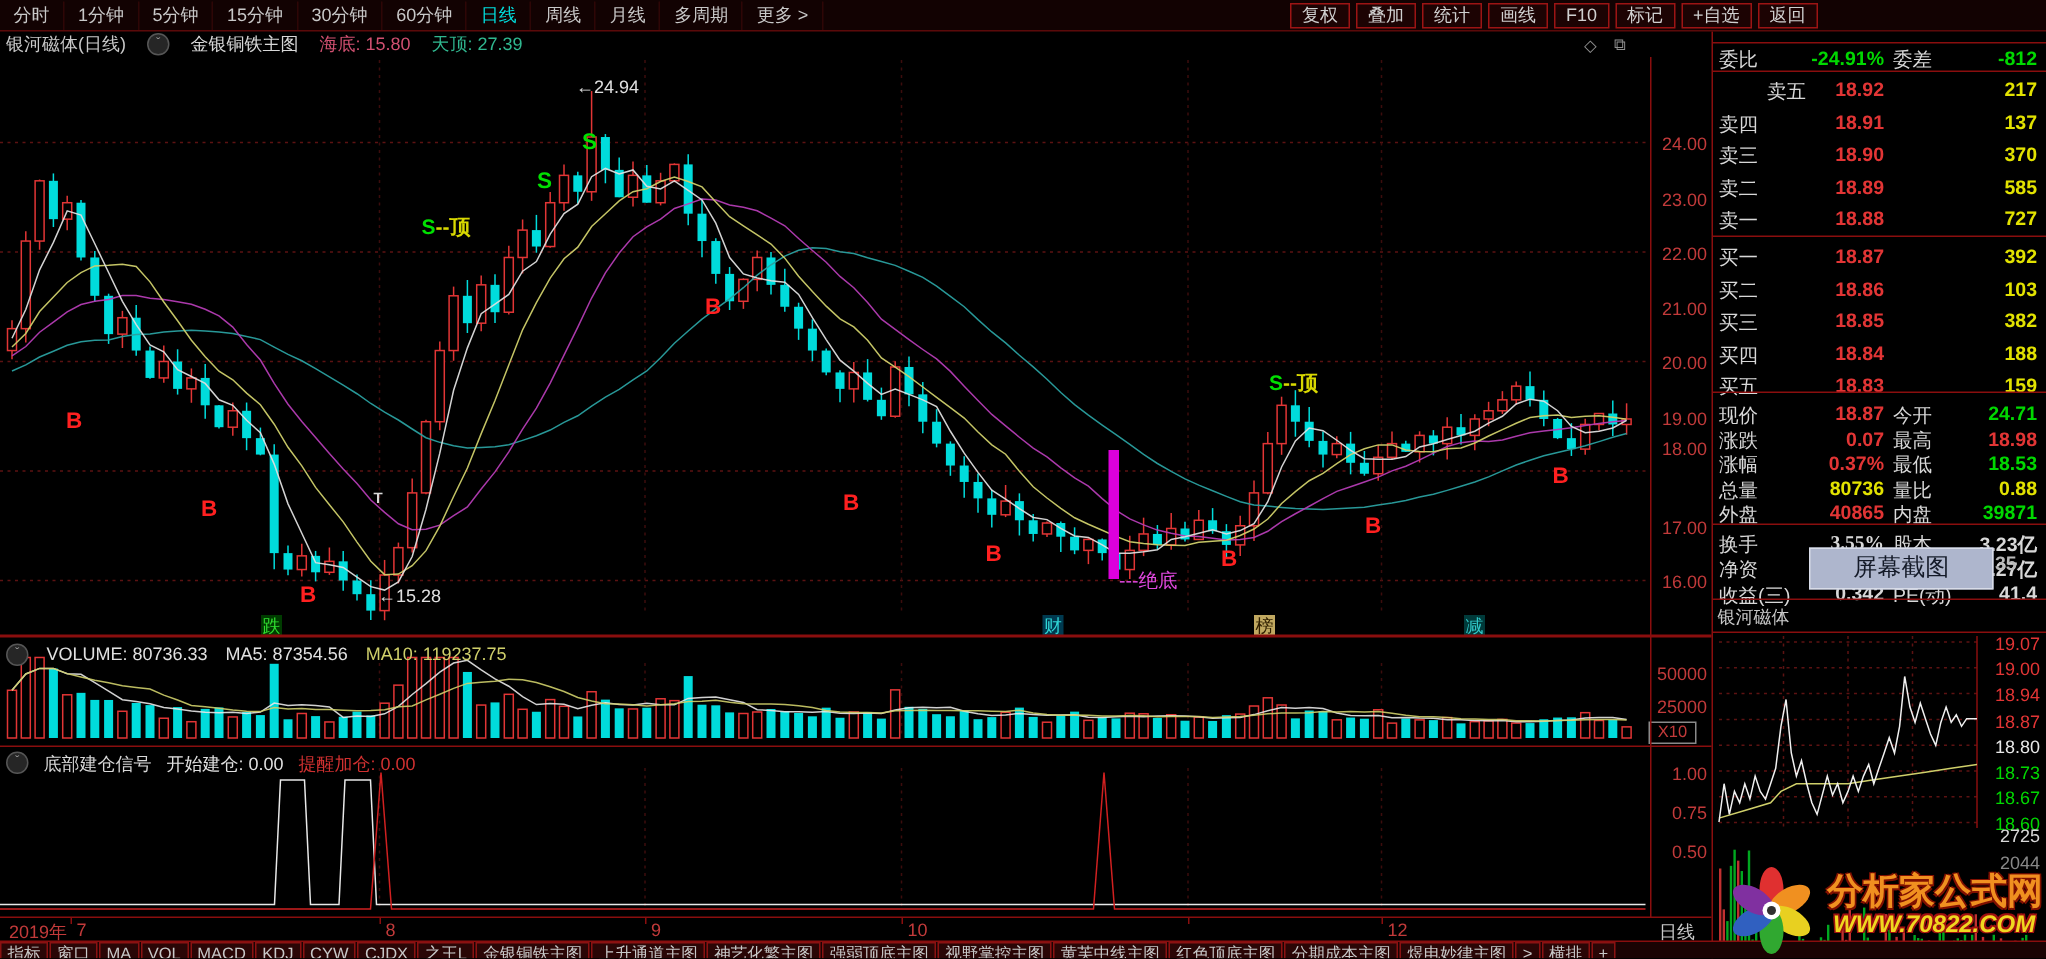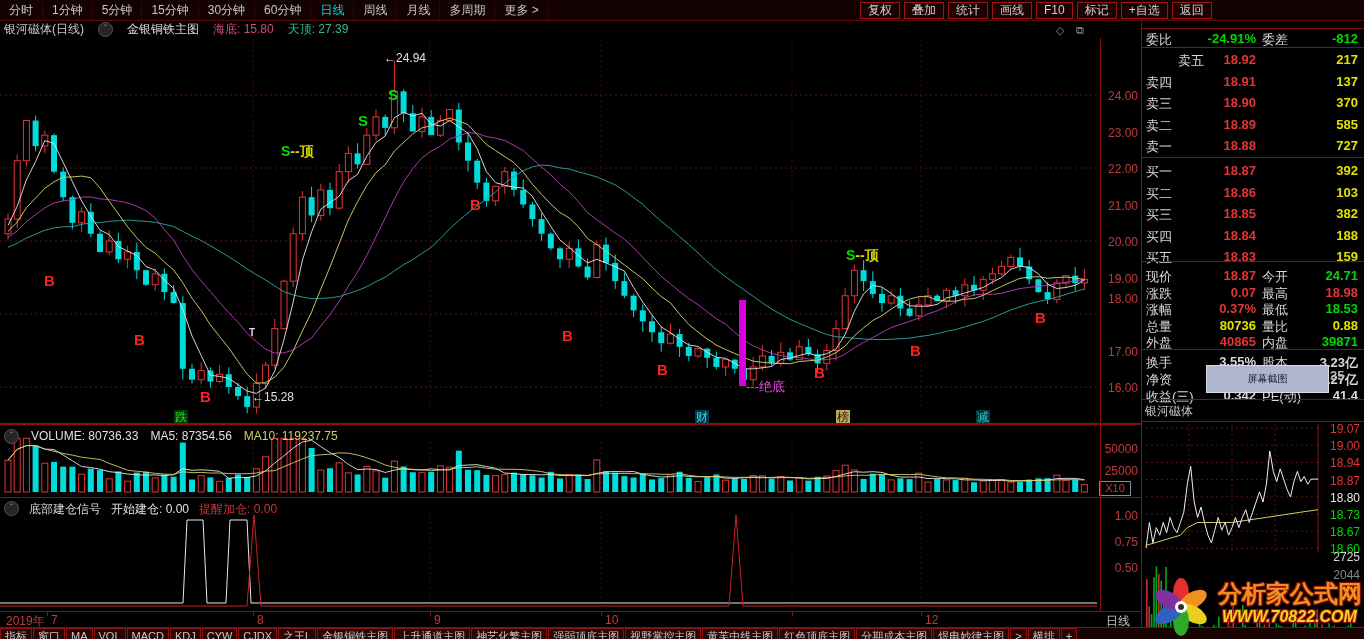--- a/index.html
+++ b/index.html
@@ -35,21 +35,21 @@
   .ann-white{position:absolute;color:#e0e0e0;font-size:12px;z-index:3;}
   .ann-jd{position:absolute;color:#e048e0;font-size:13px;z-index:3;}
   .ann-stop{position:absolute;font-weight:bold;font-size:14px;z-index:3;}
   .ann-stop .s1{color:#00e000;} .ann-stop .s2{color:#d8d800;}
   .band{position:absolute;z-index:3;font-size:12px;width:14px;height:14px;line-height:14px;text-align:center;}
   
   .rp-label{position:absolute;left:1146px;font-size:13px;color:#d8d8d8;z-index:3;}
   .rp-val{position:absolute;font-size:13px;font-weight:bold;text-align:right;z-index:3;}
   .c-r{color:#e23535;} .c-g{color:#00d800;} .c-y{color:#e2e200;} .c-w{color:#d8d8d8;}
   #tooltip{position:absolute;left:1206px;top:365px;width:121px;height:26px;background:#aeb6cd;
-           border:1px solid #d8dce8;color:#141a28;font-size:10px;text-align:center;
+           border:1px solid #d8dce8;color:#141a28;font-size:16px;text-align:center;
            line-height:26px;z-index:9;}
   
   #wm{position:absolute;left:1146px;top:574px;width:218px;height:64px;z-index:8;}
   #wm-site{position:absolute;left:72px;top:4px;font-size:24px;font-weight:bold;color:#f09020;
            text-shadow:1px 1px 0 #801000,-1px -1px 0 #801000,1px -1px 0 #801000,-1px 1px 0 #801000;}
   #wm-url{position:absolute;left:76px;top:34px;font-size:16px;font-weight:bold;font-style:italic;color:#f0d820;
            text-shadow:1px 1px 0 #a01010,-1px -1px 0 #a01010,1px -1px 0 #a01010,-1px 1px 0 #a01010;}
   
   #dateaxis{position:absolute;left:0;top:612px;width:1141px;height:15px;z-index:4;}
   .datelbl{position:absolute;top:1px;font-size:12px;color:#c23a3a;}
@@ -695,21 +695,21 @@
       <div class="rp-val c-g" style="left: 1298px; width: 60px; top: 301px;">18.53</div>
       <div class="rp-label" style="top: 317.5px;">总量</div>
       <div class="rp-val c-y" style="left: 1186px; width: 70px; top: 317.5px;">80736</div>
       <div class="rp-label" style="left: 1262px; top: 317.5px;">量比</div>
       <div class="rp-val c-y" style="left: 1298px; width: 60px; top: 317.5px;">0.88</div>
       <div class="rp-label" style="top: 334px;">外盘</div>
       <div class="rp-val c-r" style="left: 1186px; width: 70px; top: 334px;">40865</div>
       <div class="rp-label" style="left: 1262px; top: 334px;">内盘</div>
       <div class="rp-val c-g" style="left: 1298px; width: 60px; top: 334px;">39871</div>
       <div class="rp-label" style="top: 354px;">换手</div>
-      <div class="rp-val c-w" style="left: 1186px; width: 70px; top: 354px;">3.55%</div>
+      <div class="rp-val c-w" style="left: 1186px; width: 70px; top: 354px; font-family: Liberation Serif, serif;">3.55%</div>
       <div class="rp-label" style="left: 1262px; top: 354px;">股本</div>
       <div class="rp-val c-w" style="left: 1298px; width: 60px; top: 354px;">3.23亿</div>
       <div class="rp-label" style="top: 371px;">净资</div>
       <div class="rp-val c-w" style="left: 1186px; width: 70px; top: 371px;">3.78</div>
       <div class="rp-label" style="left: 1262px; top: 371px;">流通</div>
       <div class="rp-val c-w" style="left: 1298px; width: 60px; top: 371px;">2.27亿</div>
       <div class="rp-label" style="top: 388px;">收益(三)</div>
       <div class="rp-val c-w" style="left: 1186px; width: 70px; top: 388px;">0.342</div>
       <div class="rp-label" style="left: 1262px; top: 388px;">PE(动)</div>
       <div class="rp-val c-w" style="left: 1298px; width: 60px; top: 388px;">41.4</div>

